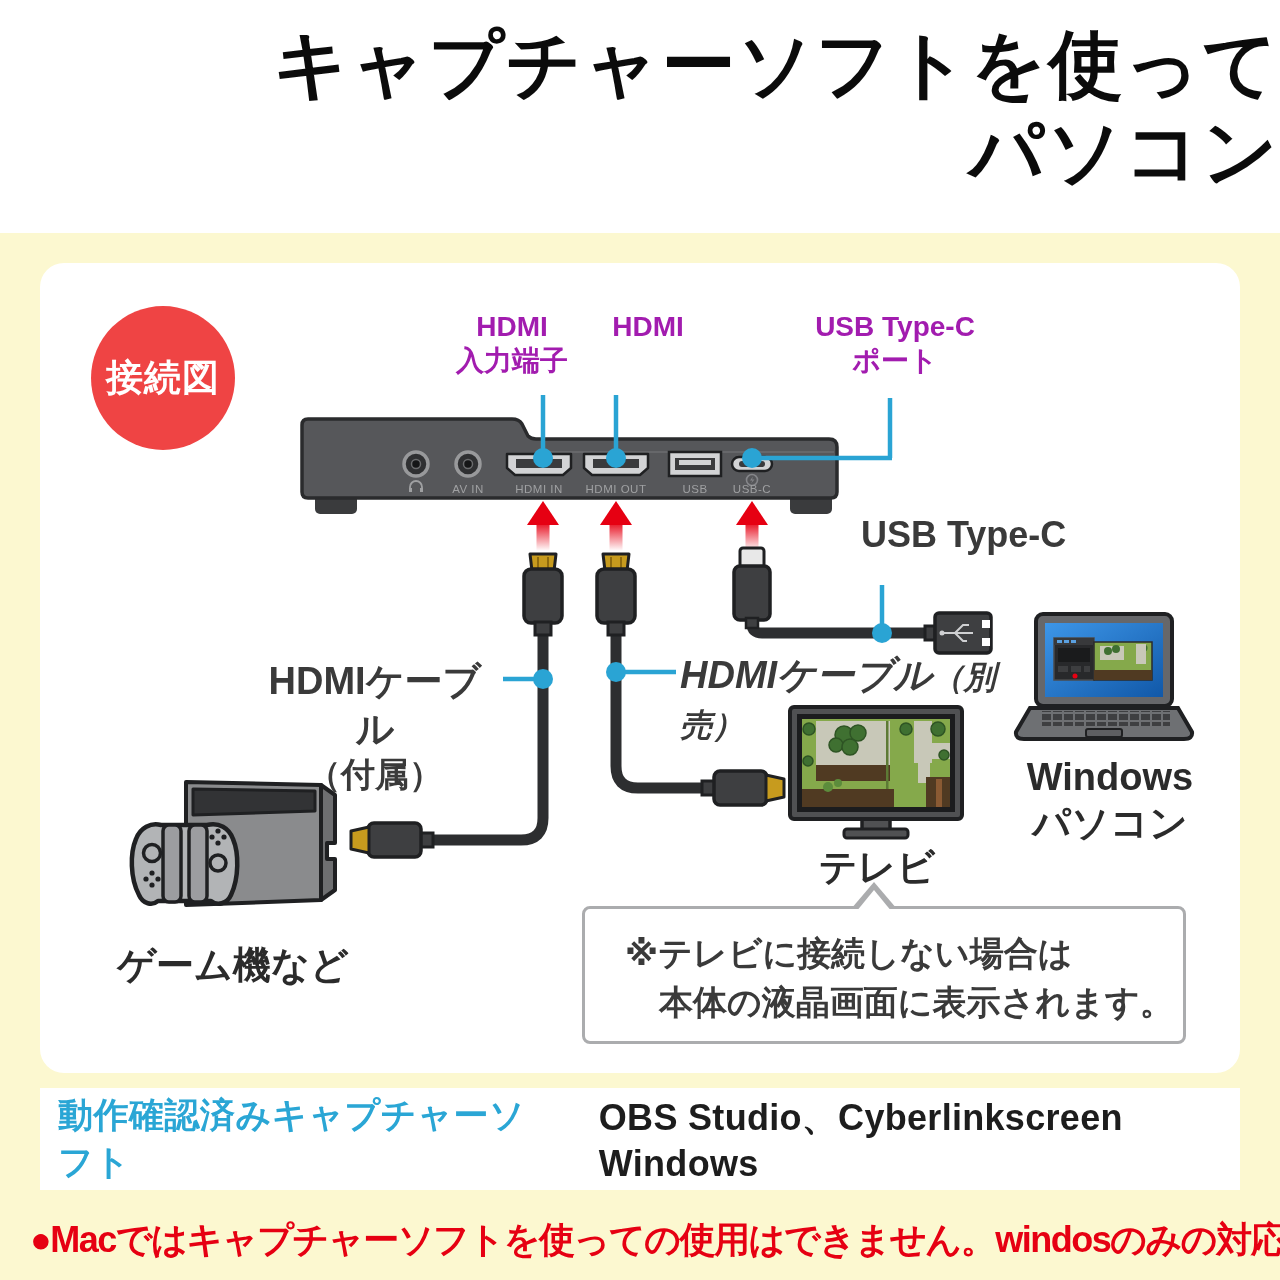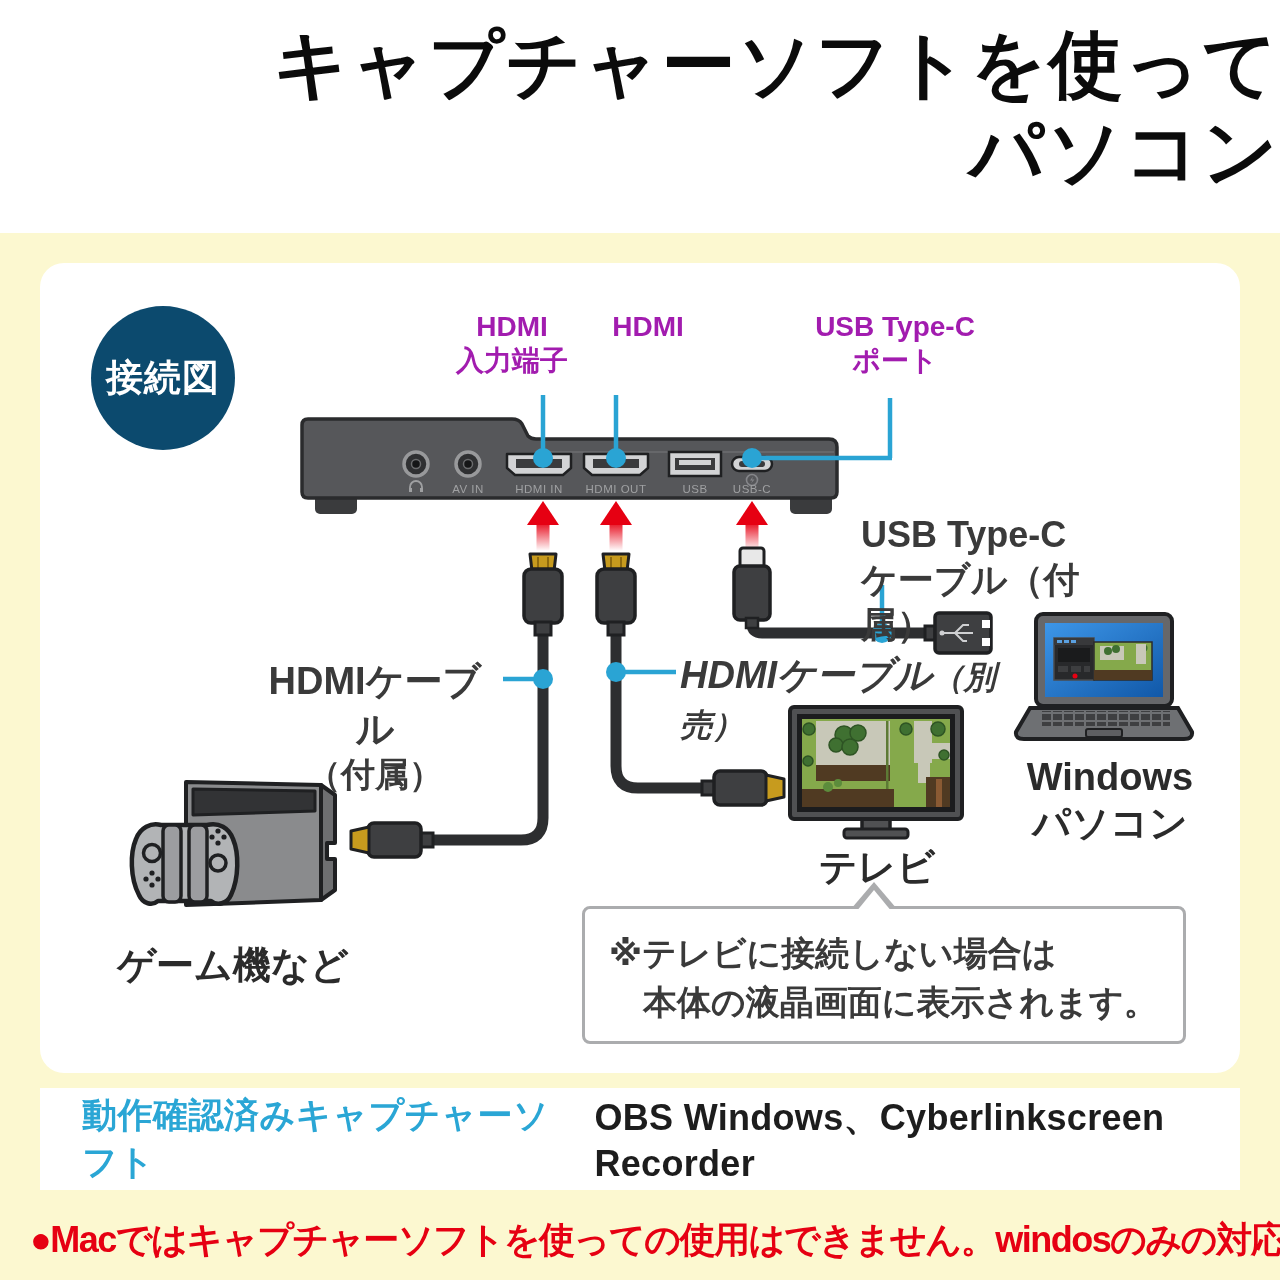--- a/index.html
+++ b/index.html
@@ -7,29 +7,29 @@
   .stage{position:relative;width:1280px;height:1280px;overflow:hidden;}
 
   
   .title{position:absolute;top:22px;left:0;width:1280px;text-align:right;color:#0b0b0b;
          font-weight:700;font-size:74px;line-height:1.17;letter-spacing:2px;}
 
   
   .yellow-bg{position:absolute;left:0;top:233px;width:1280px;height:1047px;background:#FCF8D0;}
   .panel{position:absolute;left:40px;top:263px;width:1200px;height:810px;background:#ffffff;border-radius:24px;}
   .band{position:absolute;left:40px;top:1088px;width:1200px;height:102px;background:#ffffff;
-        display:flex;align-items:center;padding-left:42px;box-sizing:border-box;}
+        display:flex;align-items:center;padding-left:18px;box-sizing:border-box;}
   .band .blue-label{color:#2AA6D5;font-weight:700;font-size:35px;letter-spacing:0.5px;}
   .band .soft-list{color:#1d1d1d;font-weight:700;font-size:36px;margin-left:42px;letter-spacing:0.3px;}
   .warning{position:absolute;left:30px;top:1216px;width:1230px;color:#E60012;font-weight:700;
            font-size:36px;letter-spacing:-1.5px;white-space:nowrap;}
 
   
   .badge{position:absolute;left:91px;top:306px;width:144px;height:144px;border-radius:50%;
-         background:#0c4a6e;color:#fff;display:flex;align-items:center;justify-content:center;
+         background:#ef4444;color:#fff;display:flex;align-items:center;justify-content:center;
          font-size:37px;font-weight:700;letter-spacing:1px;}
 
   
   .plabel{position:absolute;text-align:center;color:#a21caf;font-weight:700;font-size:28px;line-height:1.2;}
   .plabel-hdmi-in{left:412px;top:310px;width:200px;}
   .plabel-hdmi-out{left:548px;top:310px;width:200px;}
   .plabel-usbc{left:770px;top:310px;width:250px;}
 
   
   .clabel{position:absolute;color:#3A3A3A;font-weight:700;line-height:1.25;}
@@ -41,21 +41,21 @@
 
   
   .item-label{position:absolute;color:#2b2b2b;font-weight:700;text-align:center;line-height:1.2;}
   .lbl-console{left:98px;top:943px;width:270px;font-size:38px;}
   .lbl-tv{left:786px;top:845px;width:182px;font-size:38px;}
   .lbl-pc{left:1005px;top:755px;width:210px;font-size:38px;}
 
   
   .note{position:absolute;left:582px;top:906px;width:604px;height:138px;background:#fff;
         border:3px solid #ABACAE;border-radius:8px;box-sizing:border-box;
-        padding:20px 0 0 24px;color:#3A3A3A;font-size:34px;font-weight:600;line-height:1.45;}
+        padding:20px 0 0 40px;color:#3A3A3A;font-size:34px;font-weight:600;line-height:1.45;}
   .note .indent{padding-left:1em;}
   .note .notch-border{position:absolute;left:266px;top:-27px;width:0;height:0;
         border-left:23px solid transparent;border-right:23px solid transparent;border-bottom:27px solid #ABACAE;}
   .note .notch-fill{position:absolute;left:271px;top:-19px;width:0;height:0;
         border-left:18px solid transparent;border-right:18px solid transparent;border-bottom:22px solid #ffffff;}
 
   svg{position:absolute;overflow:visible;}
   .port-text{font-family:"Liberation Sans",sans-serif;font-size:11.5px;fill:#9FA0A2;letter-spacing:0.5px;}
 </style>
 </head>
@@ -308,21 +308,20 @@
       <line x1="576" y1="409" x2="636" y2="409"></line>
       <line x1="842" y1="322" x2="842" y2="368"></line>
     </g>
     <circle cx="503" cy="416" r="10" fill="#2AA4D4"></circle>
     <circle cx="576" cy="409" r="10" fill="#2AA4D4"></circle>
     <circle cx="842" cy="370" r="10" fill="#2AA4D4"></circle>
   </svg>
 
   <div class="clabel clabel-usbc">
     <div>USB Type-C</div>
-    <div>ケーブル（付属）</div>
   </div>
   <div class="clabel clabel-hdmi-inc">
     <div>HDMIケーブル</div>
     <div class="sub">（付属）</div>
   </div>
   <div class="clabel clabel-hdmi-opt">
     <span>HDMIケーブル</span><span class="sub">（別売）</span>
   </div>
 
   <div class="item-label lbl-console">ゲーム機など</div>
@@ -334,18 +333,18 @@
 
   <div class="note">
     <span class="notch-border"></span>
     <span class="notch-fill"></span>
     <div>※テレビに接続しない場合は</div>
     <div class="indent">本体の液晶画面に表示されます。</div>
   </div>
 
   <div class="band">
     <span class="blue-label">動作確認済みキャプチャーソフト</span>
-    <span class="soft-list">OBS Windows、Cyberlinkscreen Recorder</span>
+    <span class="soft-list">OBS Studio、Cyberlinkscreen Windows</span>
   </div>
 
   <div class="warning">●Macではキャプチャーソフトを使っての使用はできません。windosのみの対応になります。</div>
 
 </div>
 
 </body></html>

